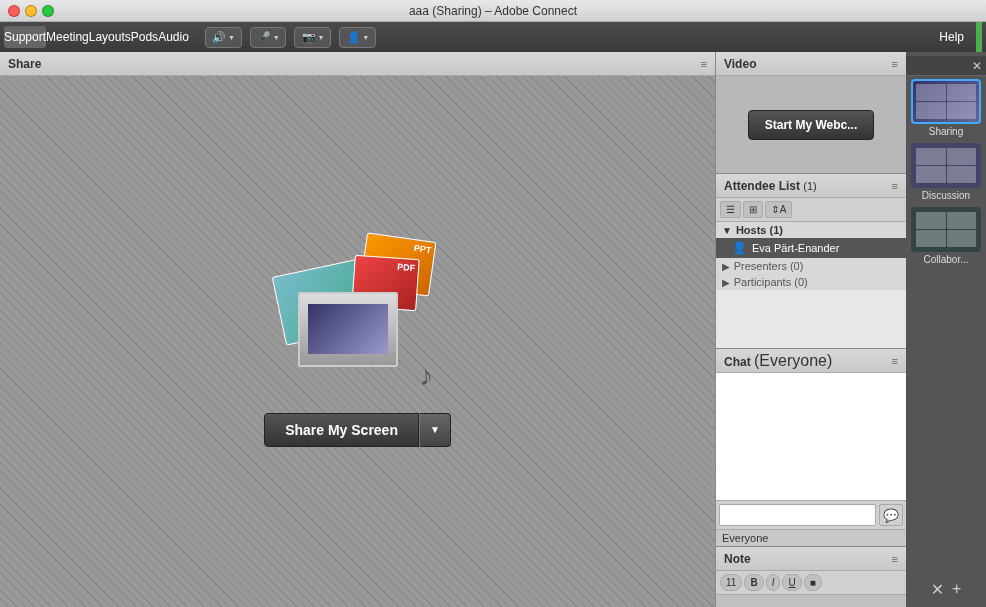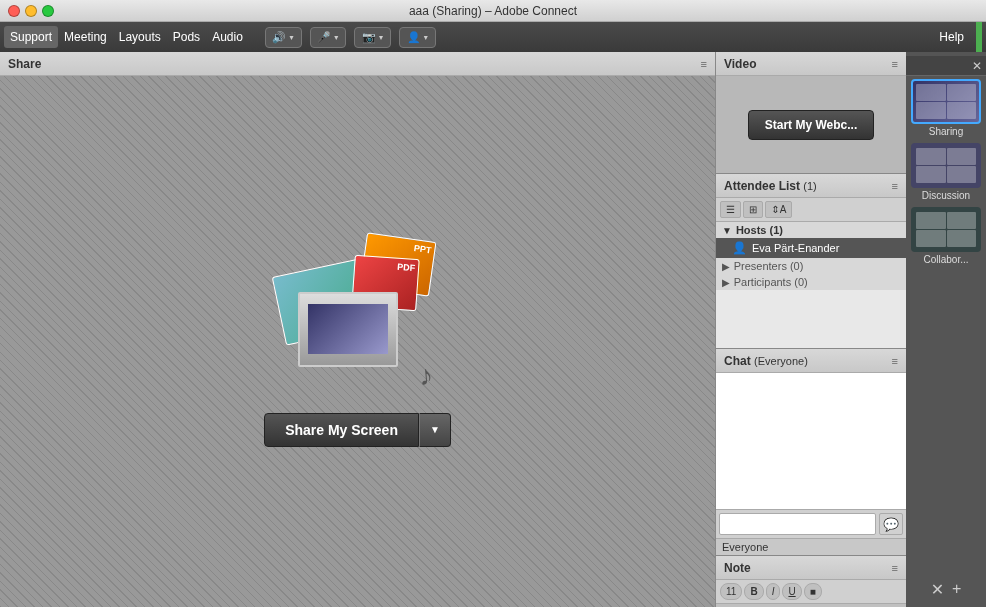--- a/index.html
+++ b/index.html
@@ -26,21 +26,21 @@
     #titlebar .title { font-size: 12px; color: #333; }
 
     
     #menubar {
       height: 30px;
       background: linear-gradient(to bottom, #4a4a4a, #3a3a3a);
       display: flex; align-items: center;
       padding: 0 4px;
     }
     .menu-item {
-      color: #fff; font-size: 12px; padding: 4px 6px;
+      color: #fff; font-size: 12px; padding: 4px 0;
       cursor: pointer; border-radius: 3px;
     }
     .menu-item.active { background: #666; }
     .menu-divider { flex: 1; }
 
     .toolbar-btn-group {
       display: flex; align-items: center; margin-right: 4px;
       background: #555; border-radius: 4px; border: 1px solid #777;
     }
     .toolbar-btn {
@@ -276,21 +276,21 @@
     }
     .everyone-bar {
       background: #c8c8c8;
       border-top: 1px solid #aaa;
       padding: 2px 6px;
       font-size: 11px; color: #333;
     }
 
     
     #note-panel {
-      height: 51px;
+      height: 60px;
       display: flex; flex-direction: column;
     }
     .note-toolbar {
       height: 24px;
       background: #d0d0d0;
       border-bottom: 1px solid #aaa;
       display: flex; align-items: center; gap: 2px;
       padding: 0 4px;
     }
     .note-btn {
@@ -495,21 +495,21 @@
           <span class="arrow">▶</span>
           <span>Participants (0)</span>
         </div>
       </div>
     </div>
 
     <div id="chat-panel">
       <div class="panel-header">
         <span>
           <span>Chat</span>
-          <span style="font-weight:normal;font-size:11px;">(Everyone)</span>
+          <span style="font-weight:normal;font-size:16px;">(Everyone)</span>
         </span>
         <span class="panel-header-menu">≡</span>
       </div>
       <div class="chat-area"></div>
       <div class="chat-input-row">
         <input class="chat-input" type="text" placeholder="" style="">
         <button class="chat-send-btn">
           <span>💬</span>
         </button>
       </div>

